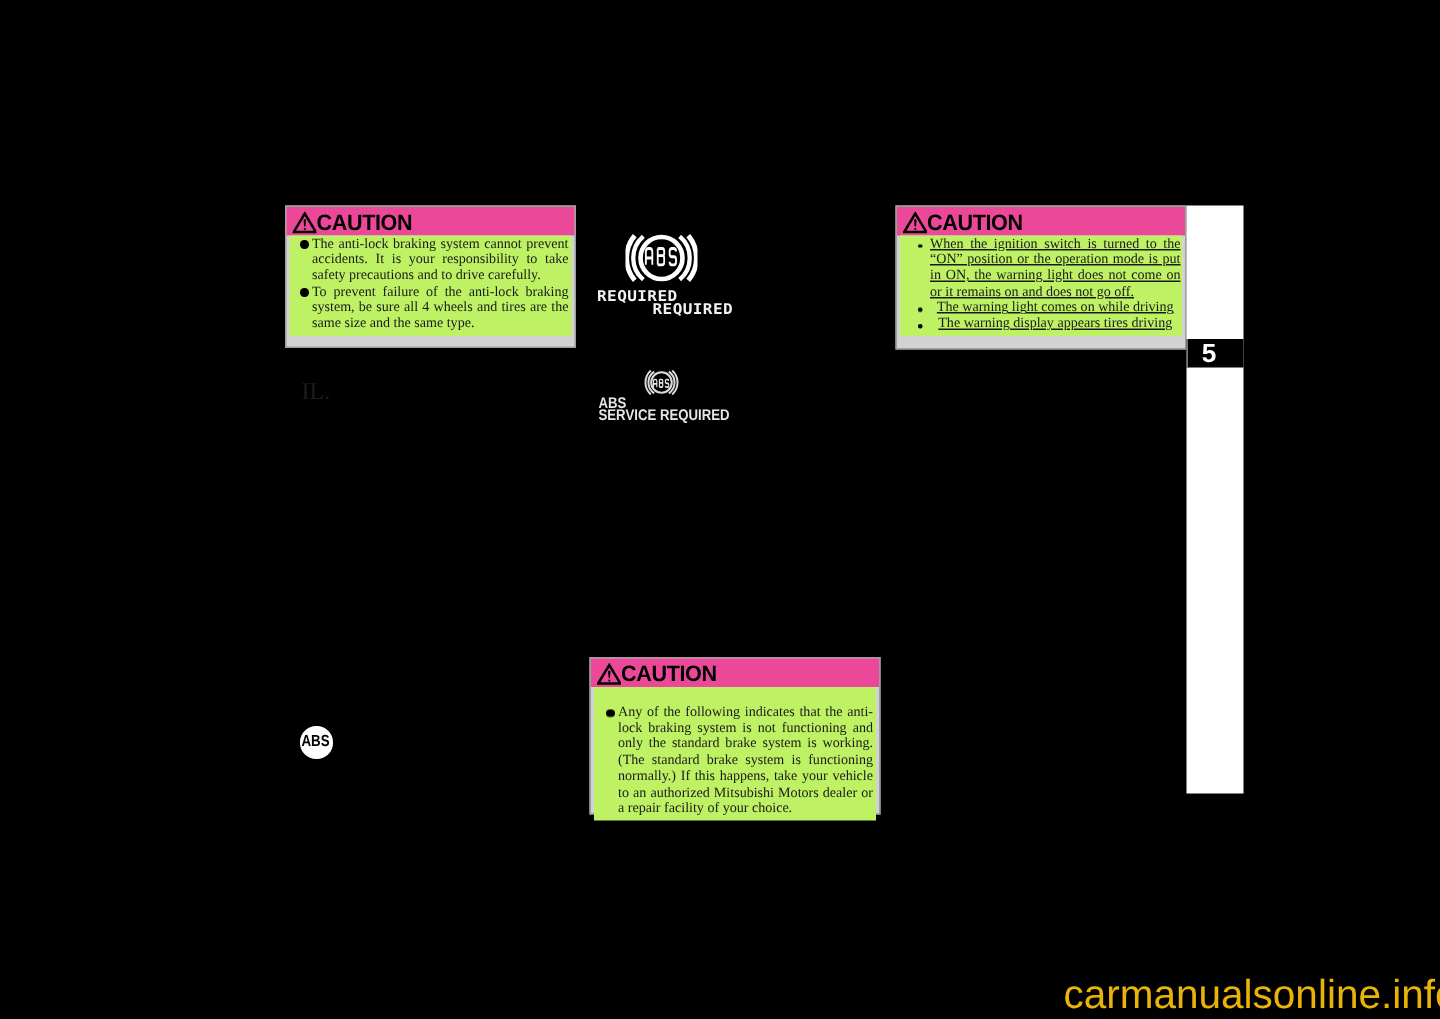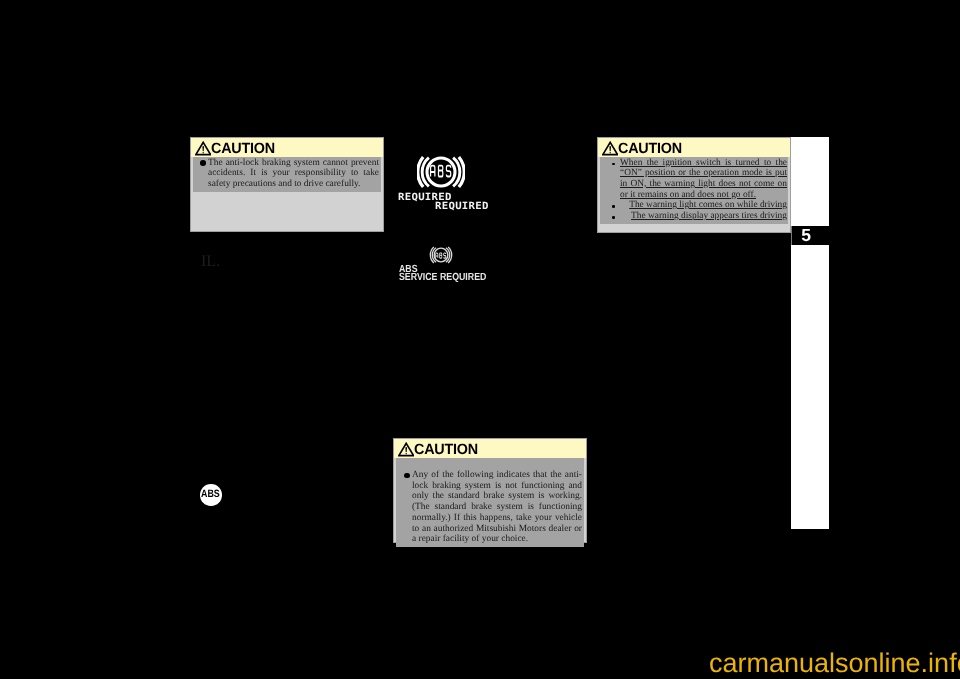--- a/index.html
+++ b/index.html
@@ -10,26 +10,26 @@
   svg{shape-rendering:geometricPrecision;}
 
   .page{position:absolute;left:0;top:0;width:960px;height:679px;
          will-change:opacity;}
 
   
   .caution{position:absolute;background:#d2d2d2;border:1px solid #9e9e9e;
            box-sizing:border-box;}
   .caution li>span,.caution .hdr .ttl,#tabnum>span,#abs-badge>span,
   #ind-large>div,#ind-small>div,#watermark{will-change:opacity;}
-  .caution .hdr{background:#fef9c3;display:flex;align-items:center;
+  .caution .hdr{background:#ec4899;display:flex;align-items:center;
                 padding:0 0 0 4px;}
   .caution .hdr .tri{flex:0 0 auto;margin-top:2px;}
   .caution .hdr .ttl{font-family:"Liberation Sans",sans-serif;font-weight:bold;
                      color:#000;letter-spacing:-0.25px;margin-left:1px;}
-  .caution .body{padding:0.5px 2px 2px 7px;background:#a3a3a3;
+  .caution .body{padding:0.5px 2px 2px 7px;background:#bef264;
                  margin:0 2px 2px 2px;}
   .caution ul{list-style:none;margin:0;padding:0;}
   .caution li{position:relative;text-align:justify;color:#1a1a1a;}
   .caution li .bul{position:absolute;left:0;top:0;}
 
   
   #tabstrip{position:absolute;background:#fff;}
   #tabnum{position:absolute;background:#000;color:#fff;
           font-family:"Liberation Sans",sans-serif;font-weight:bold;
           display:flex;align-items:center;justify-content:center;}
@@ -45,21 +45,21 @@
   .cb3 li .bul.dot{left:4.3px;}
   .cb2{left:393px;top:438px;width:194px;height:105px;}
   .cb2 .body{padding:12px 1px 2px 8px;}
   .cb2 li{padding-left:8px;width:170px;}
 
   .caution .hdr{height:19px;box-sizing:border-box;}
   .caution .hdr .ttl{font-size:14.8px;line-height:15px;margin-left:-0.5px;margin-top:3px;
         display:inline-block;transform:scaleX(0.972);transform-origin:left center;}
   .caution .body{font-size:9.4px;line-height:10.7px;}
   .caution li{padding-left:8px;margin:0;}
-  .caution li.nj{text-align:right;}
+  .caution li.nj{text-align:center;}
   .caution li .bul.round{width:5.6px;height:5.6px;border-radius:50%;background:#000;top:2.7px;left:0.2px;}
   .caution li .bul.dot{width:2.7px;height:2.7px;border-radius:50%;background:#000;top:5.1px;left:0.3px;}
 
   #tabstrip{left:791px;top:137px;width:38px;height:392px;}
   #tabnum{left:791px;top:226px;width:38px;height:18.5px;font-size:17.5px;
           line-height:18px;}
   #tabnum>span{display:block;margin-left:-8px;}
   #tabedge{position:absolute;left:791px;top:226px;width:1px;height:19px;background:#7a7a7a;z-index:5;}
   #faint{position:absolute;left:201px;top:256px;font-size:16px;line-height:11px;
          color:#1d1d1d;font-family:"Liberation Serif",serif;will-change:opacity;}
@@ -102,20 +102,21 @@
       <svg class="tri" width="16.4" height="15" viewBox="0 0 68 61">
         <path d="M34 5 L64.5 56 L3.5 56 Z" fill="none" stroke="#000" stroke-width="7" stroke-linejoin="miter" stroke-miterlimit="6"></path>
         <path d="M30.6 22 Q34 18.4 37.4 22 L36 40.5 Q34 42.6 32 40.5 Z" fill="#000"></path>
         <rect x="31.6" y="45.5" width="4.8" height="4.8" fill="#000"></rect>
       </svg>
       <span class="ttl">CAUTION</span>
     </div>
     <div class="body">
       <ul>
         <li><span class="bul round"></span><span>The anti-lock braking system cannot prevent accidents. It is your responsibility to take safety precautions and to drive carefully.</span></li>
+        <li><span class="bul round"></span><span>To prevent failure of the anti-lock braking system, be sure all 4 wheels and tires are the same size and the same type.</span></li>
       </ul>
     </div>
   </div>
 
   <div class="caution cb3">
     <div class="hdr">
       <svg class="tri" width="16.4" height="15" viewBox="0 0 68 61">
         <path d="M34 5 L64.5 56 L3.5 56 Z" fill="none" stroke="#000" stroke-width="7" stroke-linejoin="miter" stroke-miterlimit="6"></path>
         <path d="M30.6 22 Q34 18.4 37.4 22 L36 40.5 Q34 42.6 32 40.5 Z" fill="#000"></path>
         <rect x="31.6" y="45.5" width="4.8" height="4.8" fill="#000"></rect>

